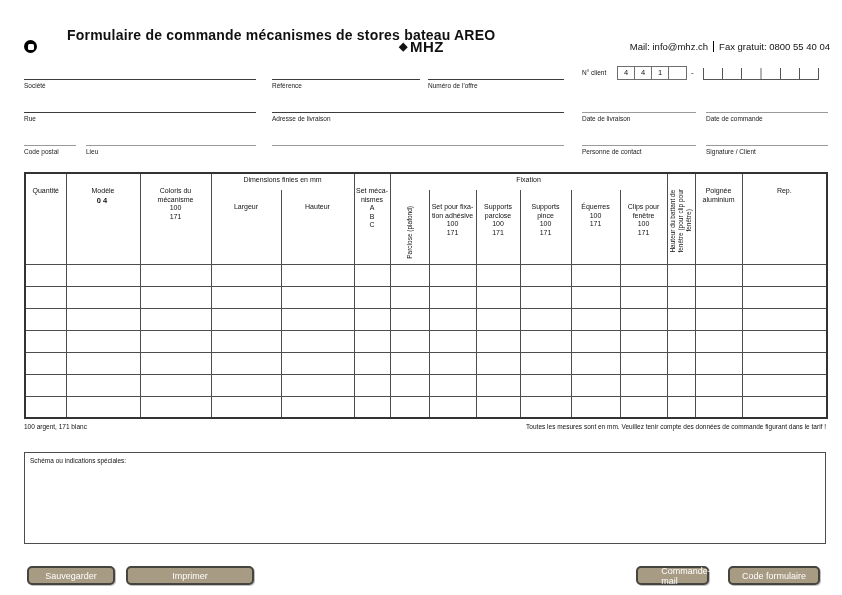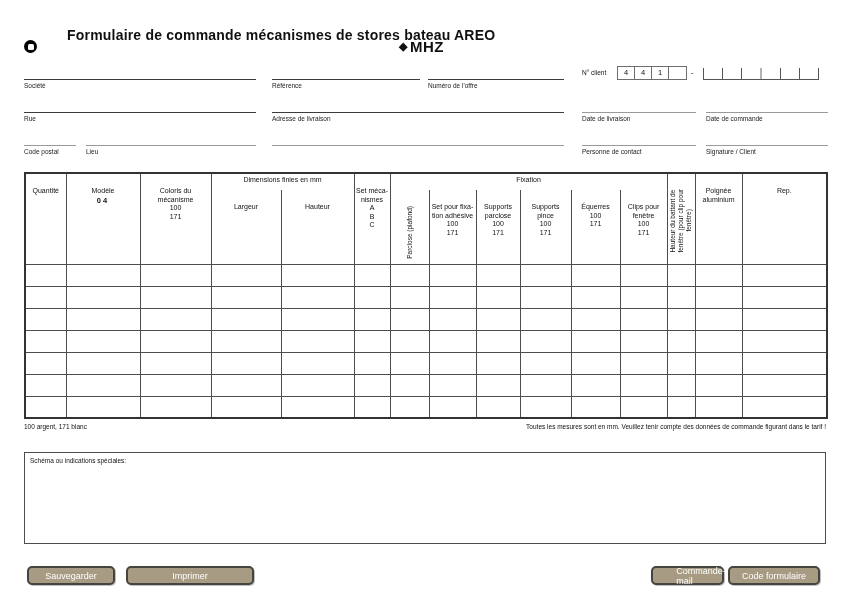--- a/index.html
+++ b/index.html
@@ -53,33 +53,36 @@
   .note-right { position:absolute; left:300px; width:526px; top:423px; font-size:6.5px; text-align:right; }
 
   
   .schema-box { position:absolute; left:24px; top:452px; width:802px; height:92px; border:1px solid #4d4d4d; }
   .schema-label { position:absolute; left:5px; top:4px; font-size:6.5px; }
 
   
   .btn { position:absolute; top:566px; height:19px; background:#a79b83; border:2px solid #45443f; border-radius:5px; color:#fff; font-size:9px; font-family:"Liberation Sans", sans-serif; display:flex; align-items:center; justify-content:center; cursor:pointer; box-shadow:1px 1px 0 rgba(0,0,0,.25); }
   .btn-save  { left:27px;  width:88px;  }
   .btn-print { left:126px; width:128px; }
-  .btn-mail  { left:651px; width:73px;padding-left:27px;  }
+  .btn-mail  { left:636px; width:73px;padding-left:27px;  }
   .btn-clear { left:728px; width:92px;  }
 </style>
 </head>
 <body>
 
 <div class="page">
 
   <span class="doc-icon"></span>
   <div class="doc-title">Formulaire de commande mécanismes de stores bateau AREO</div>
   <div class="brand">
     <span class="diamond">◆</span>
     <span>MHZ</span>
+  </div>
+  <div class="contact">
+    <span>Mail: info@mhz.ch</span><span class="sep"></span><span>Fax gratuit: 0800 55 40 04</span>
   </div>
 
   <div class="client-label">N° client</div>
   <div class="digit-boxes">
       <div class="digit-cell">4</div>
       <div class="digit-cell">4</div>
       <div class="digit-cell">1</div>
       <div class="digit-cell"></div>
     </div>
   <div class="client-dash">-</div>

